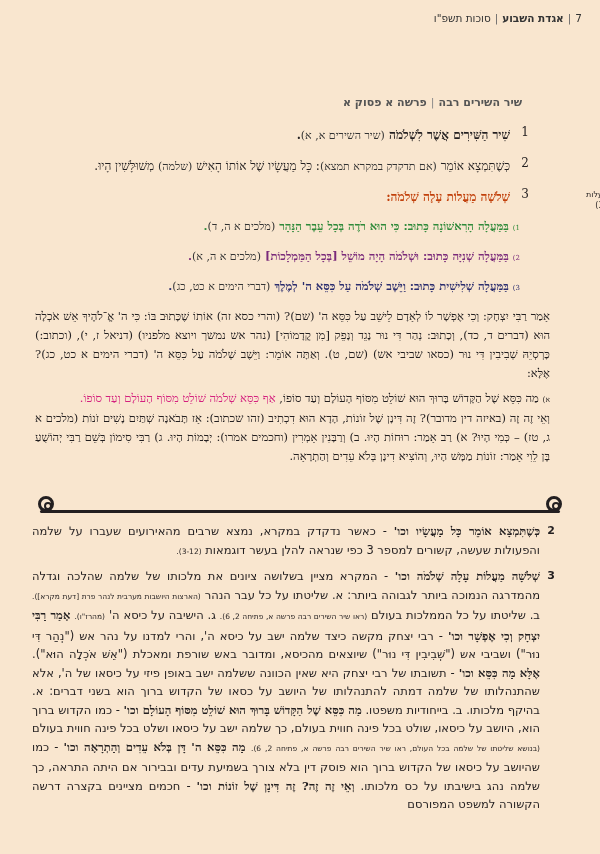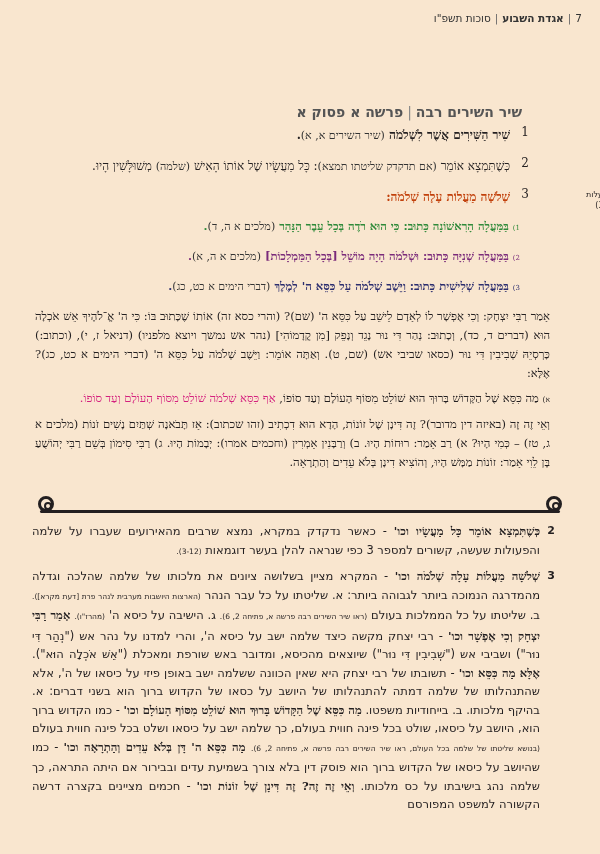--- a/index.html
+++ b/index.html
@@ -12,23 +12,23 @@
     position: relative;
   }
   .header {
     position: absolute; top: 12px; right: 18px;
     font-family: "DejaVu Sans", "Liberation Sans", sans-serif;
     font-size: 10.5px; color: #333; display: flex; gap: 4px; align-items: center;
   }
   .header .bold { font-weight: bold; text-align: center; }
   .header .sep { color: #666; }
   .title {
-    position: absolute; top: 104px; right: 78px; width: 440px;
+    position: absolute; top: 96px; right: 78px; width: 440px;
     font-family: "DejaVu Sans", "Liberation Sans", sans-serif;
-    font-size: 14px; font-weight: bold; color: #555; text-align: right;
+    font-size: 11px; font-weight: bold; color: #555; text-align: right;
   }
   .title .bar { color: #888; font-weight: normal; margin: 0 4px; }
   .source-box {
     position: absolute; top: 115px; left: 35px; width: 525px;
   }
   .verse-row { display: flex; align-items: flex-start; margin-bottom: 10px; position: relative; }
   .vnum {
     width: 30px; text-align: center; font-size: 12px; flex: 0 0 30px;
     font-family: "DejaVu Serif", serif;
   }
@@ -94,21 +94,21 @@
     <div class="vtext bold">
       <span>שִׁיר הַשִּׁירִים אֲשֶׁר לִשְׁלֹמֹה</span>
       <span class="ref">(שיר השירים א, א)</span>.
     </div>
   </div>
 
   <div class="verse-row">
     <div class="vnum" style="margin-right:20px;">2</div>
     <div class="vtext">
       <span>כְּשֶׁתִּמְצָא אוֹמֵר</span>
-      <span class="ref">(אם תדקדק שליטתו תמצא)</span><span>: כָּל מַעֲשָׂיו שֶׁל אוֹתוֹ הָאִישׁ</span>
+      <span class="ref">(אם תדקדק במקרא תמצא)</span><span>: כָּל מַעֲשָׂיו שֶׁל אוֹתוֹ הָאִישׁ</span>
       <span class="ref">(שלמה)</span>
       <span>מְשׁוּלָּשִׁין הָיוּ.</span>
     </div>
   </div>
 
   <div class="verse-row">
     <div class="side-note" style="right:-60px;">
       <div>3 מעלות</div>
       <div>(3)</div>
     </div>
@@ -127,21 +127,21 @@
     <span class="ref">(מלכים א ה, א)</span>.
   </div>
   <div class="sub navy">
     <span class="num">3)</span>
     <span>בַּמַּעֲלָה שְׁלִישִׁית כָּתוּב: וַיֵּשֶׁב שְׁלֹמֹה עַל כִּסֵּא ה' לְמֶלֶךְ</span>
     <span class="ref">(דברי הימים א כט, כג)</span>.
   </div>
 
   <div class="para" style="margin-bottom:6px;">אָמַר רַבִּי יִצְחָק: וְכִי אֶפְשָׁר לוֹ לְאָדָם לֵישֵׁב עַל כִּסֵּא ה' (שם)? (והרי כסא זה) אוֹתוֹ שֶׁכָּתוּב בּוֹ: כִּי ה' אֱ־לֹהֶיךָ אֵשׁ אֹכְלָה הוּא (דברים ד, כד), וְכָתוּב: נְהַר דִּי נוּר נָגֵד וְנָפֵק [מִן קֳדָמוֹהִי] (נהר אש נמשך ויוצא מלפניו) (דניאל ז, י), (וכתוב:) כָּרְסְיֵהּ שְׁבִיבִין דִּי נוּר (כסאו שביבי אש) (שם, ט). וְאַתָּה אוֹמֵר: וַיֵּשֶׁב שְׁלֹמֹה עַל כִּסֵּא ה' (דברי הימים א כט, כג)? אֶלָּא:</div>
 
-  <div class="para" style="margin-bottom:6px;">
+  <div class="para" style="">
     <span class="small">א)</span>
     <span>מַה כִּסֵּא שֶׁל הַקָּדוֹשׁ בָּרוּךְ הוּא שׁוֹלֵט מִסּוֹף הָעוֹלָם וְעַד סוֹפוֹ,</span>
     <span class="pink">אַף כִּסֵּא שְׁלֹמֹה שׁוֹלֵט מִסּוֹף הָעוֹלָם וְעַד סוֹפוֹ.</span>
   </div>
 
 
   <div class="para">וְאֵי זֶה זֶה (באיזה דין מדובר)? זֶה דִּינָן שֶׁל זוֹנוֹת, הָדָא הוּא דִכְתִיב (זהו שכתוב): אָז תָּבֹאנָה שְׁתַּיִם נָשִׁים זֹנוֹת (מלכים א ג, טז) – כְּמִי הָיוּ? א) רַב אָמַר: רוּחוֹת הָיוּ. ב) וְרַבָּנִין אָמְרִין (וחכמים אמרו): יְבָמוֹת הָיוּ. ג) רַבִּי סִימוֹן בְּשֵׁם רַבִּי יְהוֹשֻׁעַ בֶּן לֵוִי אָמַר: זוֹנוֹת מַמָּשׁ הָיוּ, וְהוֹצִיא דִינָן בְּלֹא עֵדִים וְהַתְרָאָה.</div>
 </div>
 
 <div class="curl left"></div>

